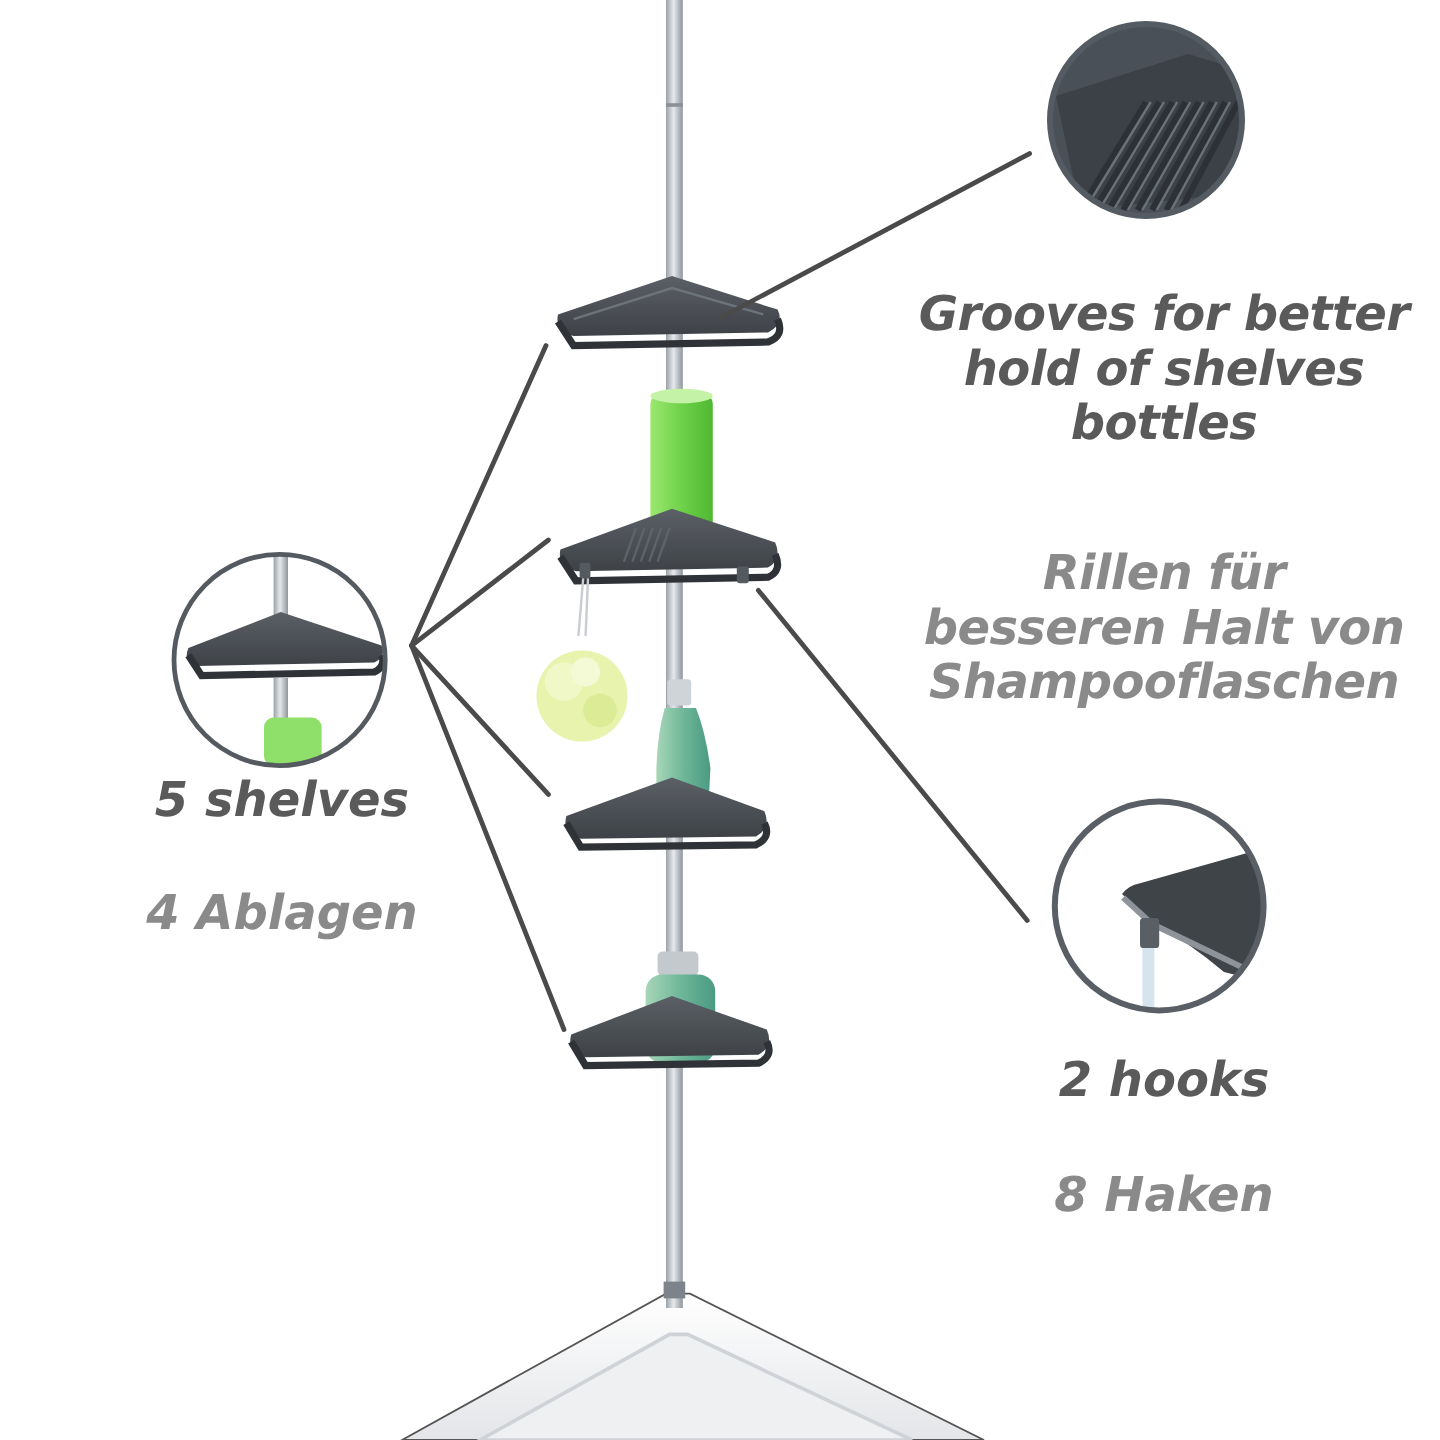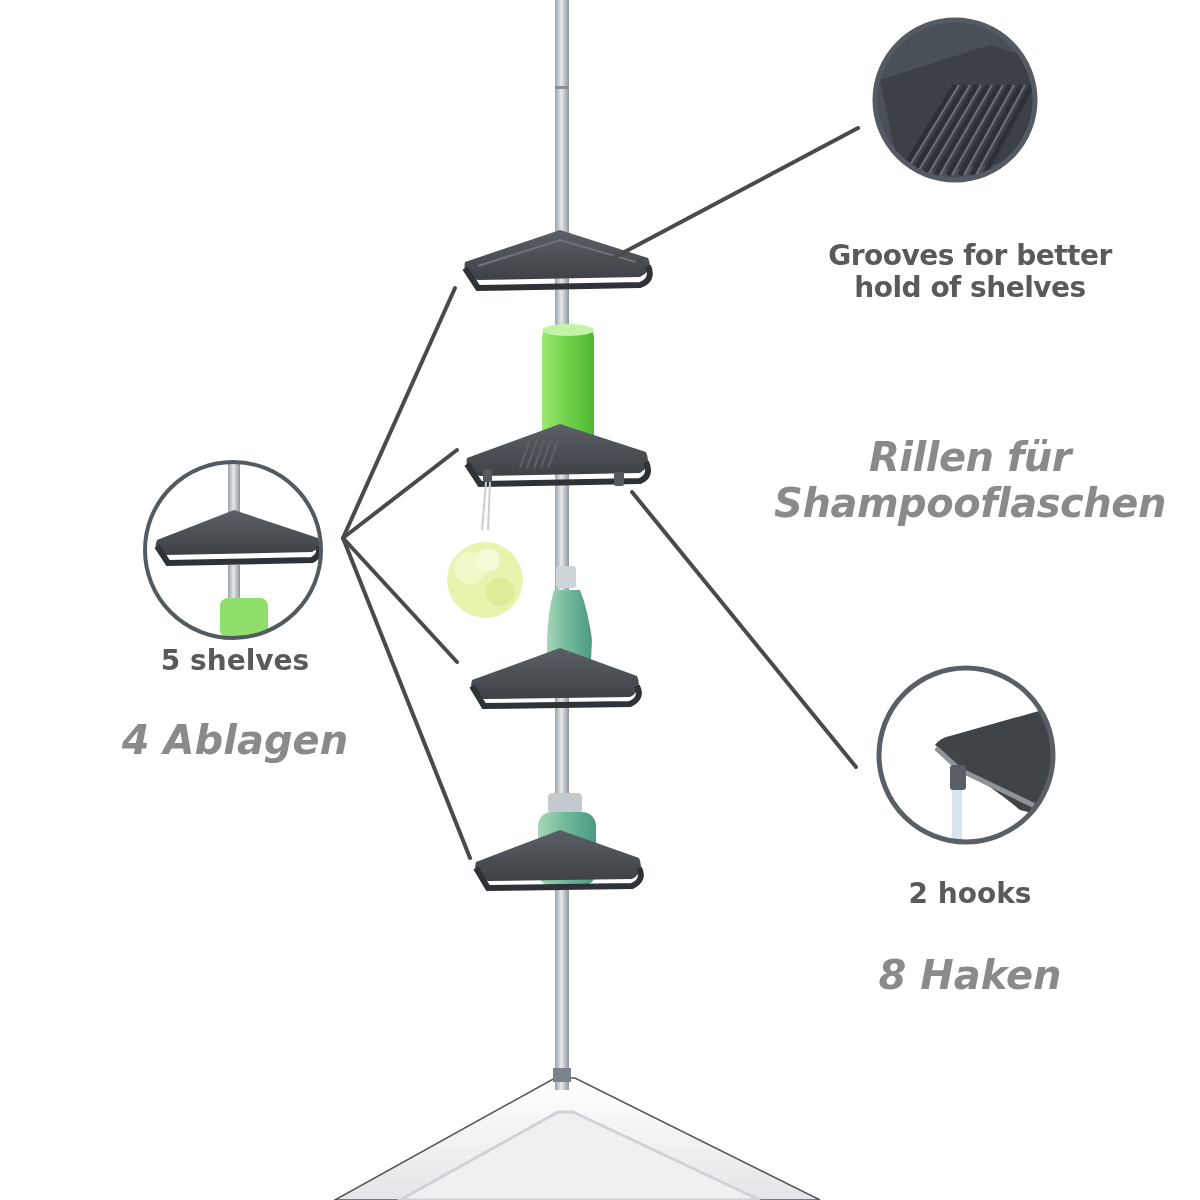--- a/index.html
+++ b/index.html
@@ -1,21 +1,21 @@
 <!DOCTYPE html>
 <html><head>
   <meta charset="utf-8">
   <style>
     html, body { margin: 0; padding: 0; background: #ffffff; }
     body { width: 1200px; height: 1200px; position: relative; overflow: hidden;
            font-family: "DejaVu Sans", "Liberation Sans", sans-serif; }
     .stage { position: absolute; left: 0; top: 0; width: 1200px; height: 1200px; }
     .label { position: absolute; text-align: center; font-weight: bold; line-height: 1.14; }
-    .en { color: #5a5a5a; font-size: 28px; }
-    .de { color: #8a8a8a; font-size: 40px; font-style: italic; }
+    .en { color: #5a5a5a; font-size: 40px; font-style: italic; }
+    .de { color: #8a8a8a; font-size: 40px; font-style: italic; margin-top: 21px; }
     #grooves-en { left: 760px; top: 240px; width: 420px; letter-spacing: -0.5px; }
     #grooves-de { left: 760px; top: 435px; width: 420px; letter-spacing: -0.5px; }
     #shelves-en { left: 100px; top: 645px; width: 270px; }
     #shelves-de { left: 100px; top: 718px; width: 270px; font-style: italic; }
     #hooks-en  { left: 850px; top: 878px; width: 240px; }
     #hooks-de  { left: 850px; top: 953px; width: 240px; }
   </style>
 </head>
 <body>
 
@@ -176,23 +176,25 @@
       <rect x="950" y="765" width="16" height="25" rx="3" fill="#5a5f65"></rect>
       <rect x="952" y="790" width="10" height="55" fill="#d6e4ee"></rect>
     </g>
     <circle cx="966" cy="755" r="87" fill="none" stroke="#5a5f65" stroke-width="5"></circle>
   </g>
 </svg>
 
 <div class="label en" id="grooves-en">
   <div>Grooves for better</div>
   <div>hold of shelves</div>
+  <div>bottles</div>
 </div>
 <div class="label de" id="grooves-de">
   <div>Rillen für</div>
+  <div>besseren Halt von</div>
   <div>Shampooflaschen</div>
 </div>
 
 <div class="label en" id="shelves-en">5 shelves</div>
 <div class="label de" id="shelves-de">4 Ablagen</div>
 
 <div class="label en" id="hooks-en">2 hooks</div>
 <div class="label de" id="hooks-de">8 Haken</div>
 
 </body></html>

